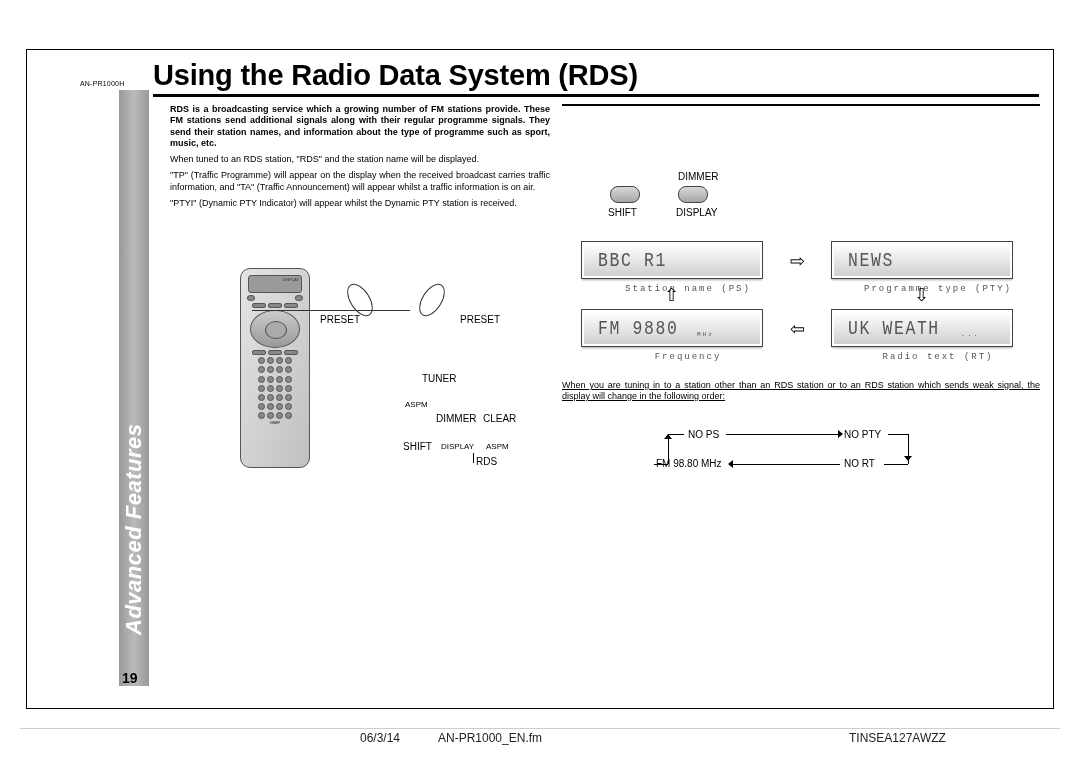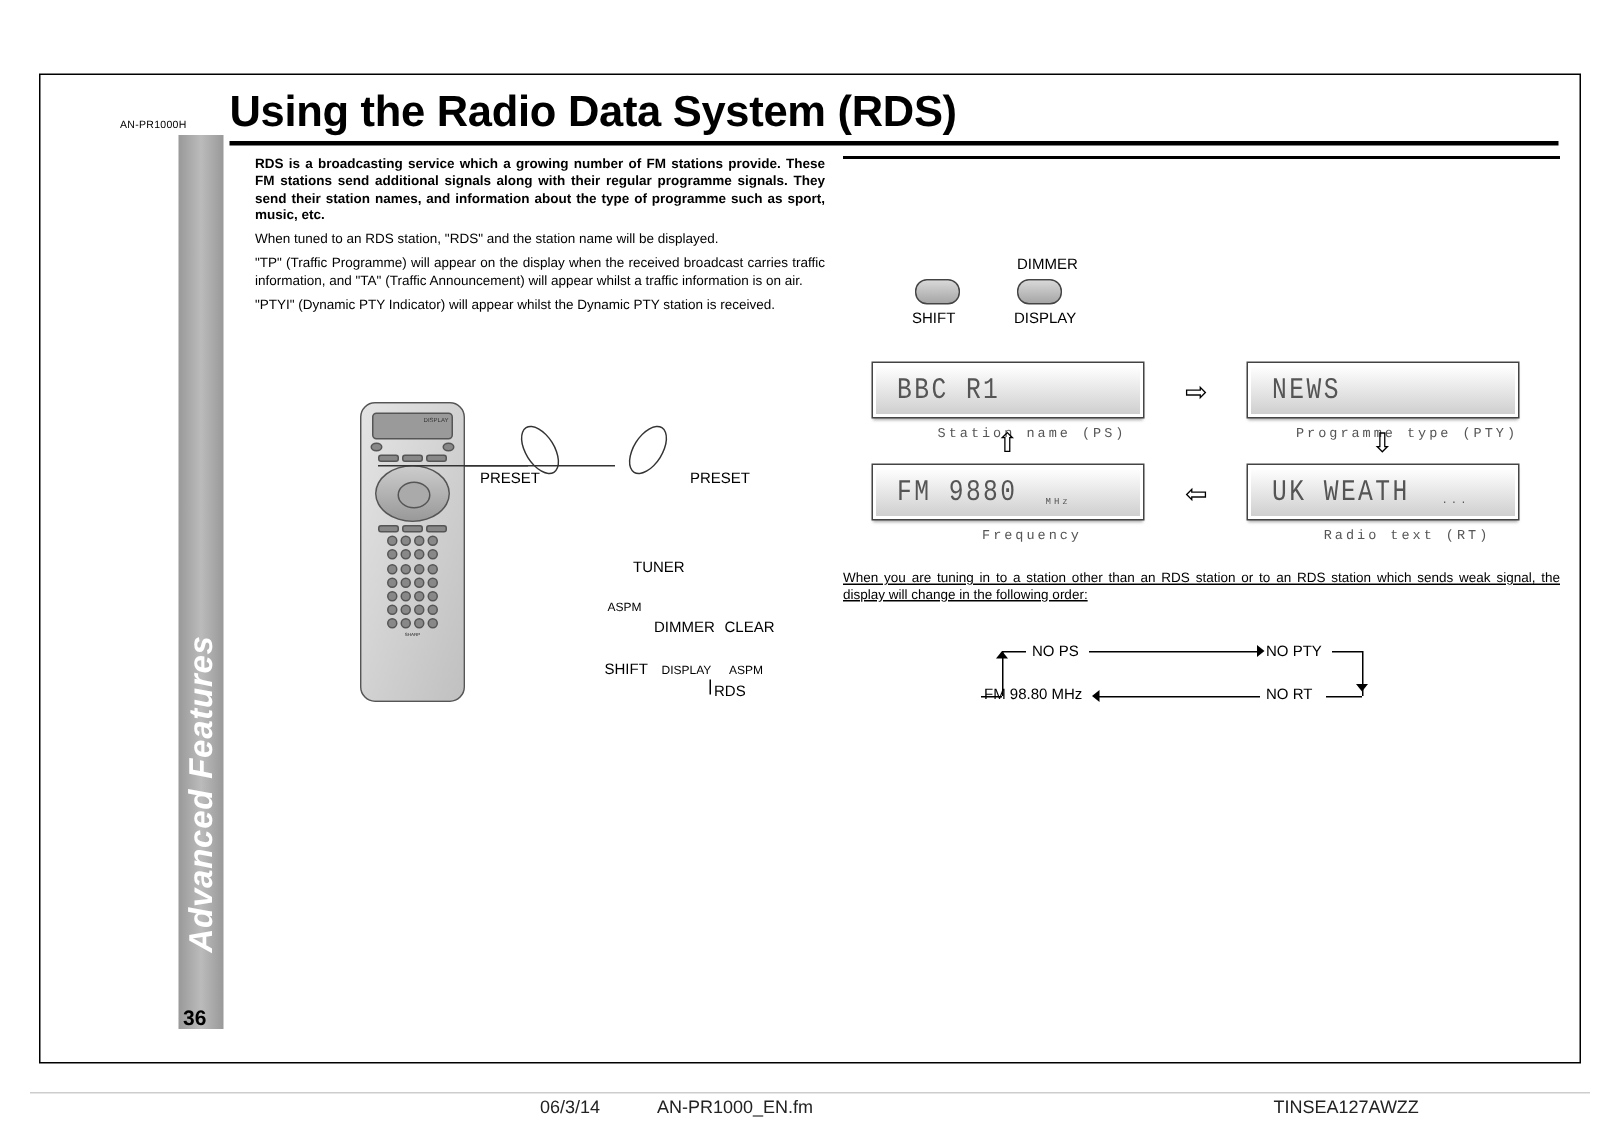--- a/index.html
+++ b/index.html
@@ -241,18 +241,18 @@
   <div class="line-v" style="left:40px;top:10px;height:30px"></div>
   <div class="line-h" style="left:40px;top:10px;width:16px"></div>
   <div class="line-h" style="left:26px;top:40px;width:14px;transform:scaleX(-1)"></div>
   <div class="line-v" style="left:280px;top:10px;height:30px"></div>
   <div class="line-h" style="left:260px;top:10px;width:20px"></div>
   <div class="line-h" style="left:256px;top:40px;width:24px"></div>
   <div class="arrowhead" style="left:276px;top:32px"></div>
   <div class="arrowhead u" style="left:36px;top:10px"></div>
 </div>
 
-<div class="page-num">36</div>
+<div class="page-num">19</div>
 
 <div class="footer-line"></div>
 <div class="footer ft-left">06/3/14</div>
 <div class="footer ft-mid">AN-PR1000_EN.fm</div>
 <div class="footer ft-right">TINSEA127AWZZ</div>
 
 </body></html>

